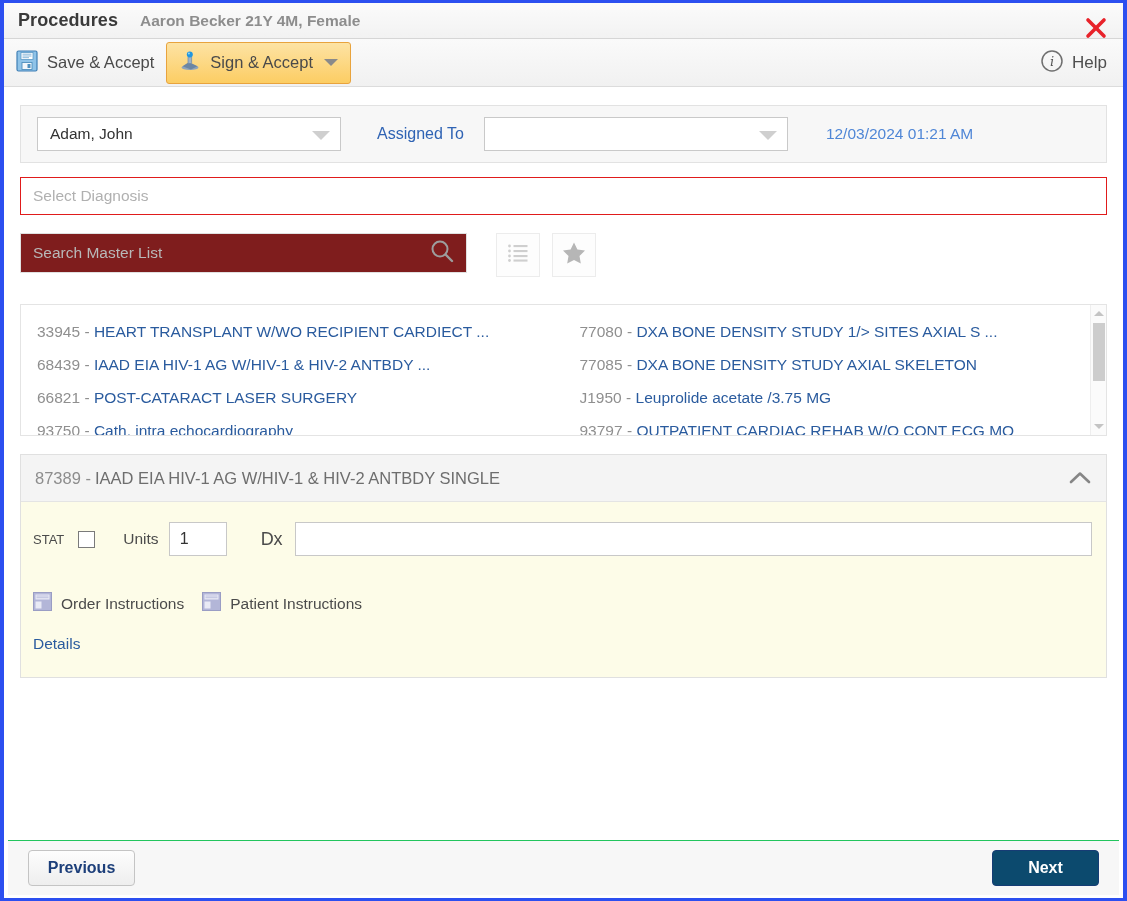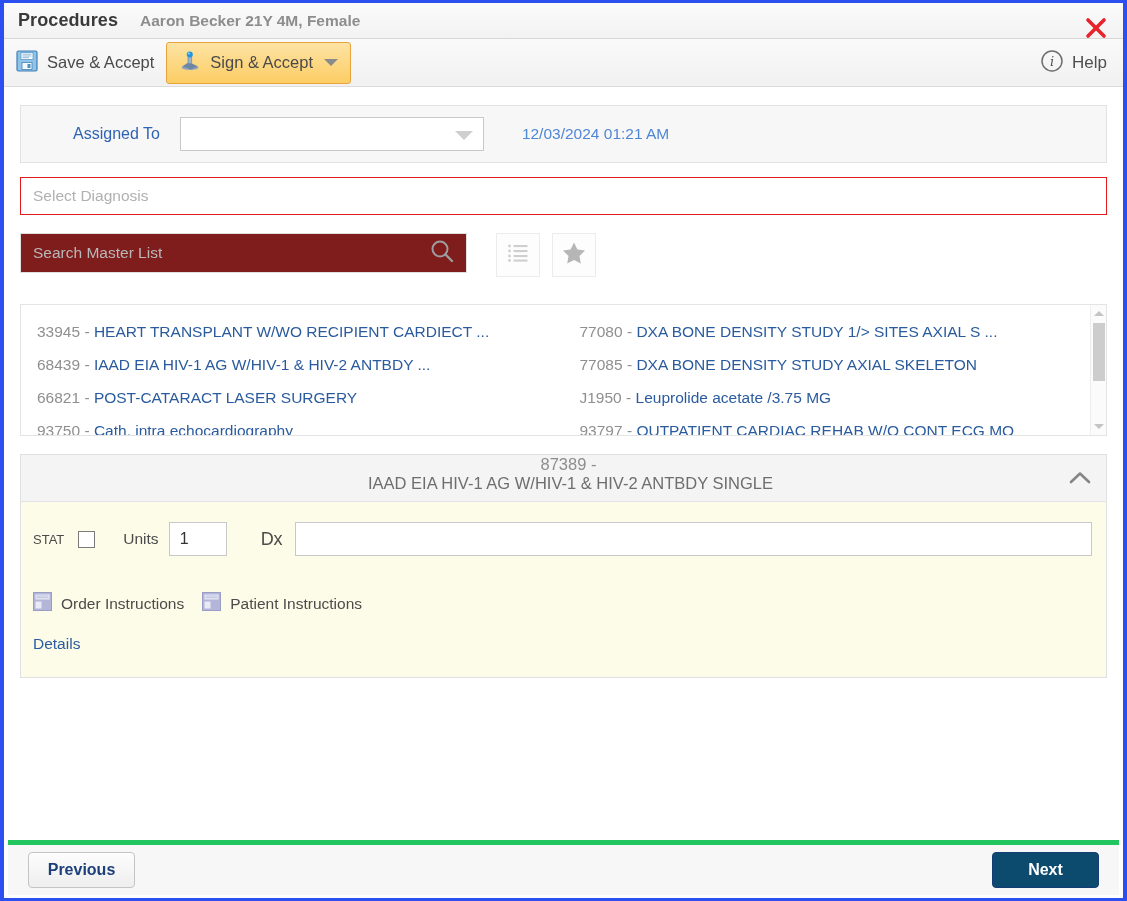--- a/index.html
+++ b/index.html
@@ -248,21 +248,20 @@
   .order-head {
     position: relative;
     height: 47px;
     background: #f4f4f4;
     border-bottom: 1px solid #e4e4e4;
     display: flex;
     align-items: center;
     padding-left: 14px;
     font-size: 16.5px;
     color: #6e6e6e;
-    flex-direction: column;
   }
   .order-head .code { color: #8d8d8d; margin-right: 4px; }
   .collapse-btn {
     position: absolute;
     right: 0; top: 0;
     width: 52px; height: 46px;
     display: flex; align-items: center; justify-content: center;
     cursor: pointer;
   }
   .order-body { padding: 20px 14px 24px 12px; }
@@ -330,21 +329,21 @@
     cursor: pointer;
     display: inline-block;
   }
 
   
   .footer {
     position: absolute;
     left: 4px; right: 4px; bottom: 3px;
     height: 55px;
     background: #f7f7f7;
-    border-top: 5px solid #22c55e;
+    border-top: 1px solid #22c55e;
     display: flex;
     align-items: center;
     padding: 0 20px;
   }
   .btn-prev {
     width: 107px; height: 36px;
     background: linear-gradient(to bottom, #fdfdfd 0%, #eeeeee 100%);
     border: 1px solid #c4c4c4;
     border-radius: 4px;
     display: flex; align-items: center; justify-content: center;
@@ -420,20 +419,24 @@
           <text x="12" y="17" text-anchor="middle" font-family="DejaVu Serif, serif" font-style="italic" font-size="13" fill="#555">i</text>
         </svg>
       </span>
       <span class="lbl">Help</span>
     </div>
   </div>
 
   <div class="content">
 
     <div class="provider-bar">
+      <div class="combo provider">
+        <span>Adam, John</span>
+        <span class="arrow"></span>
+      </div>
       <span class="assigned-label">Assigned To</span>
       <div class="combo assigned">
         <span></span>
         <span class="arrow"></span>
       </div>
       <span class="timestamp">12/03/2024 01:21 AM</span>
     </div>
 
     <div class="diagnosis-box">
       <span>Select Diagnosis</span>

